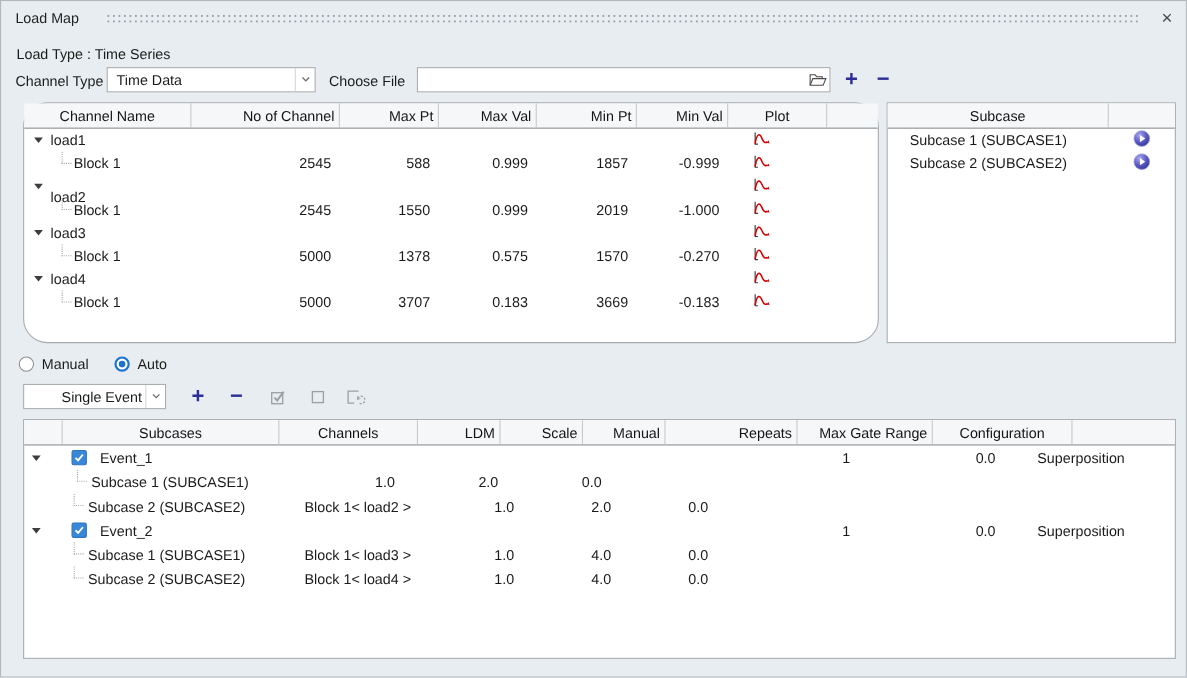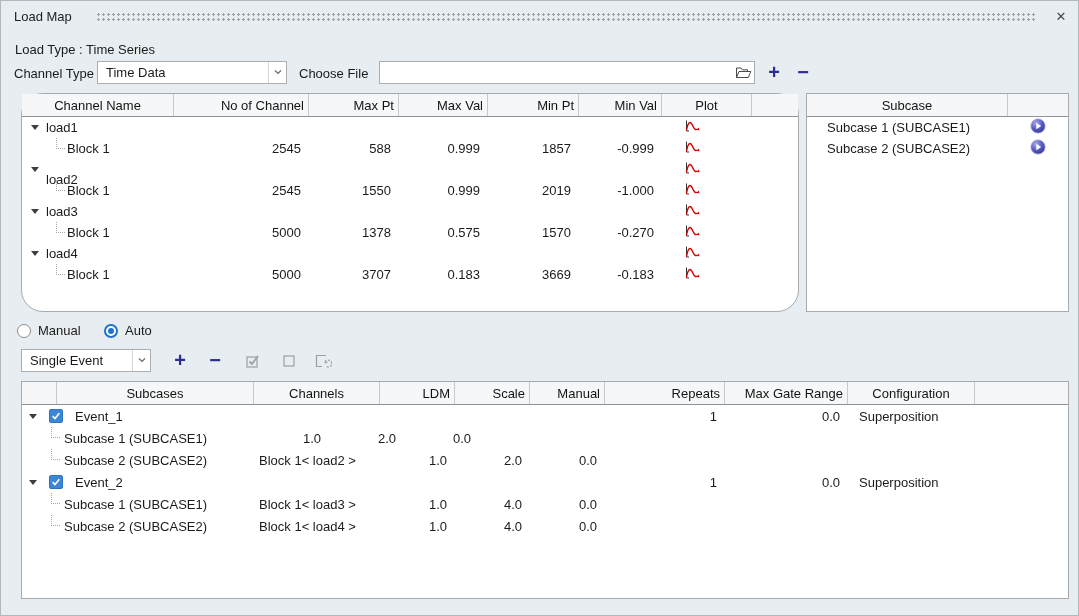--- a/index.html
+++ b/index.html
@@ -27,21 +27,21 @@
   .pm{width:22px;height:22px;display:flex;align-items:center;justify-content:center;
     color:#2d2d96;font-weight:700;font-size:20px;line-height:20px;}
   .tbl{position:absolute;background:#fff;border:1px solid #a6abaf;}
   .thead{display:flex;height:23px;background:#f5f7f8;border-bottom:1px solid #8d9295;}
   .th{display:flex;align-items:center;border-right:1px solid #c6cacc;color:#141414;height:100%;}
   .th.center{justify-content:center;}
   .th.right{justify-content:flex-end;padding-right:4px;}
   .th.fill{flex:1;border-right:none;}
   .tr{display:flex;align-items:center;}
   .ch-tr{height:21px;}
-  .ev-tr{height:22px;}
+  .ev-tr{height:22px;gap:19px;}
   .td{height:100%;display:flex;align-items:center;}
   .td.num{justify-content:flex-end;padding-right:8px;}
   .td.center{justify-content:center;}
   .td.fill{flex:1;}
   
   .k0{width:152px}.k1{width:135px}.k2{width:90px}.k3{width:89px}.k4{width:91px}.k5{width:83px}.k6{width:90px}
   
   .c0{width:35px}.c1{width:197px}.c2{width:126px}.c3{width:75px}.c4{width:75px}.c5{width:75px}
   .c6{width:120px}.c7{width:123px}.c8{width:127px;padding-left:11px;}
   
@@ -323,21 +323,21 @@
 
   <div class="abs radio-group" style="left:16px;top:322px;">
     <span class="radio"></span>
     <span>Manual</span>
   </div>
   <div class="abs radio-group" style="left:103px;top:322px;">
     <span class="radio sel"></span>
     <span>Auto</span>
   </div>
 
-  <div class="abs combo" style="left:20px;top:348px;width:130px;height:23px;">
+  <div class="abs combo" style="left:20px;top:348px;width:130px;height:23px;padding-left:26px;">
     <span class="val">Single Event</span>
     <span class="arrow">
       <svg width="8" height="5" viewBox="0 0 8 5">
           <path d="M1 0.5 L4 3.5 L7 0.5" stroke="#6a6a6a" stroke-width="1.2" fill="none"></path>
         </svg>
     </span>
   </div>
   <div class="abs pm" style="left:168px;top:348px;">+</div>
   <div class="abs pm" style="left:203px;top:348px;">−</div>
   <div class="abs tool-ico" style="left:242px;top:348px;">

